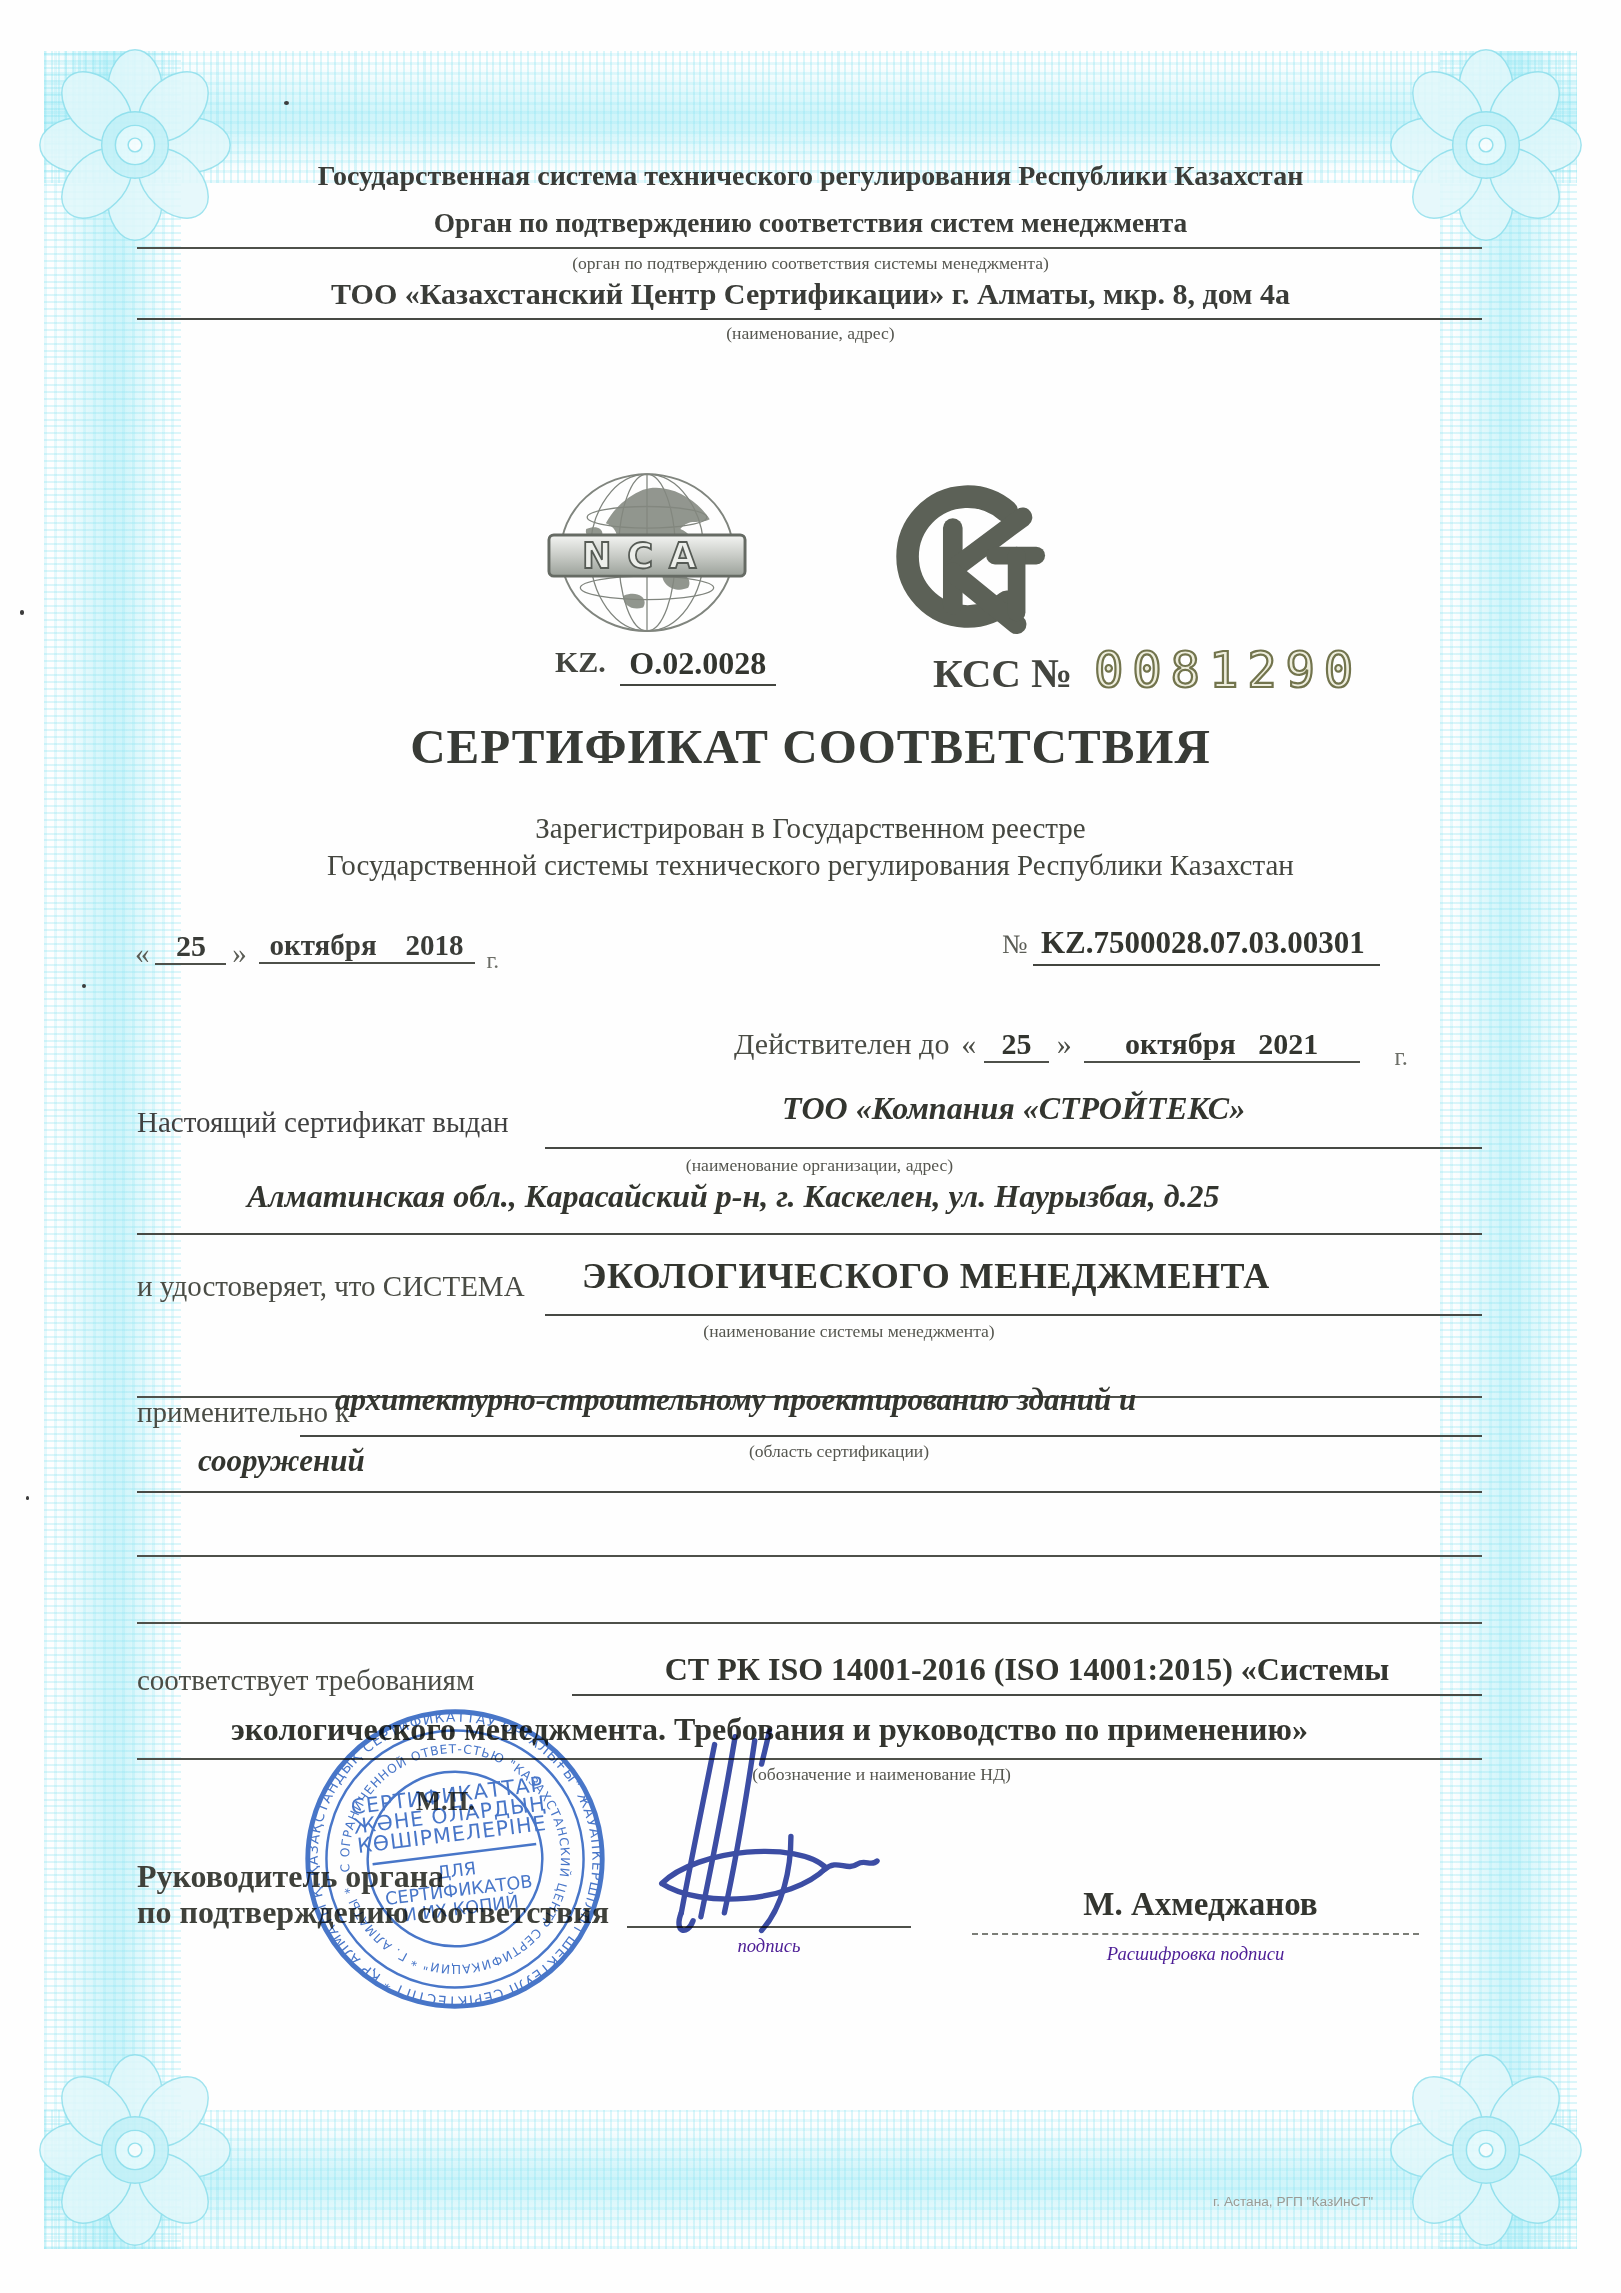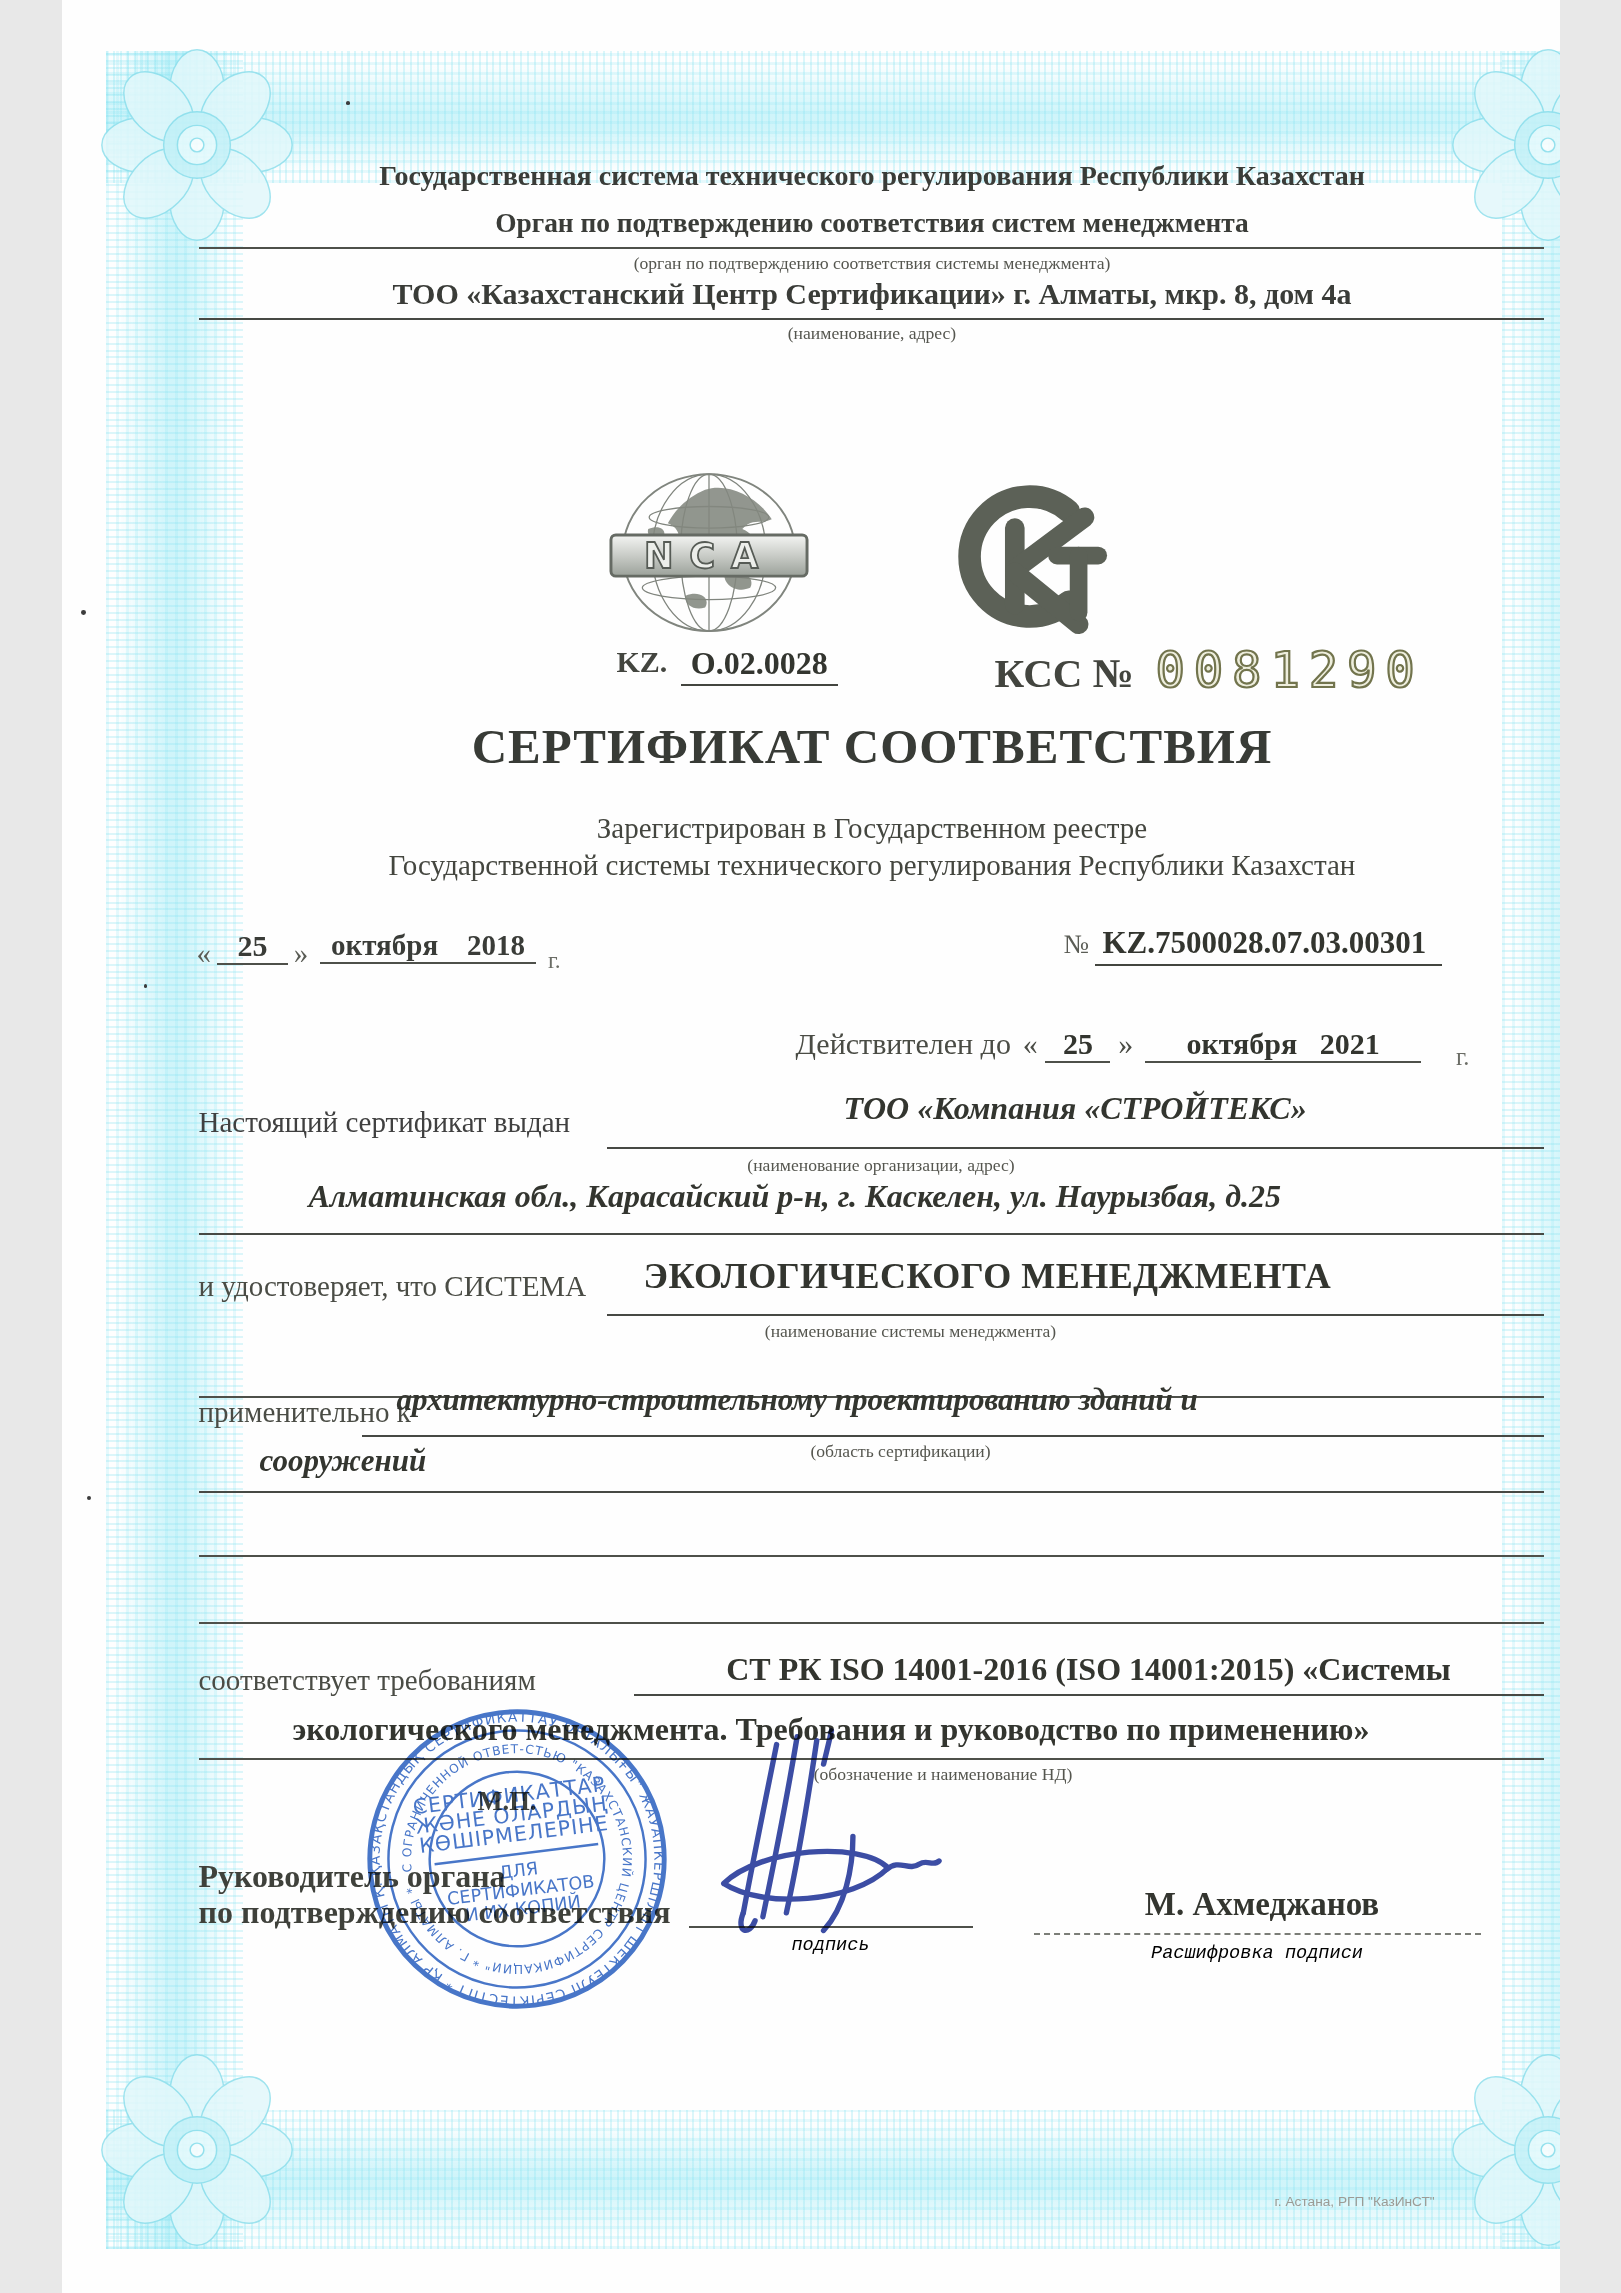--- a/index.html
+++ b/index.html
@@ -1,30 +1,30 @@
 <!DOCTYPE html>
 <html><head>
 <meta charset="utf-8">
 <style>
   html,body{margin:0;padding:0;background:#e8e8e8;}
   .page{
     position:relative;
-    width:1498px;height:2294px;
+    width:1621px;height:2294px;
     margin:0 auto;
     background:#fefefe;
     font-family:"Liberation Serif","DejaVu Serif",serif;
     color:#3a3c38;
     overflow:hidden;
   }
   .abs{position:absolute;}
   .ctr{left:0;width:1621px;text-align:center;}
   .b{font-weight:bold;}
   .bi{font-weight:bold;font-style:italic;}
   .cap{font-size:17.6px;color:#55564f;}
-  .ital{font-style:italic;color:#000000;font-family:Liberation Mono, monospace;}
+  .ital{font-style:italic;color:#4c1d95;}
   .hr2{border-bottom:2px solid #4e504a;}
   .hr3{border-bottom:2.9px solid #474944;}
   
   .band{position:absolute;opacity:.85;pointer-events:none;}
   .band-h{
     background:
       linear-gradient(180deg, rgba(160,236,246,0) 8%, rgba(120,226,242,.40) 46%, rgba(120,226,242,.40) 58%, rgba(160,236,246,0) 92%),
       repeating-linear-gradient(90deg, rgba(118,222,238,.30) 0 2px, rgba(255,255,255,0) 2px 6.9px),
       repeating-linear-gradient(0deg, rgba(150,232,244,.28) 0 2.9px, rgba(255,255,255,0) 2.9px 9.8px);
   }

